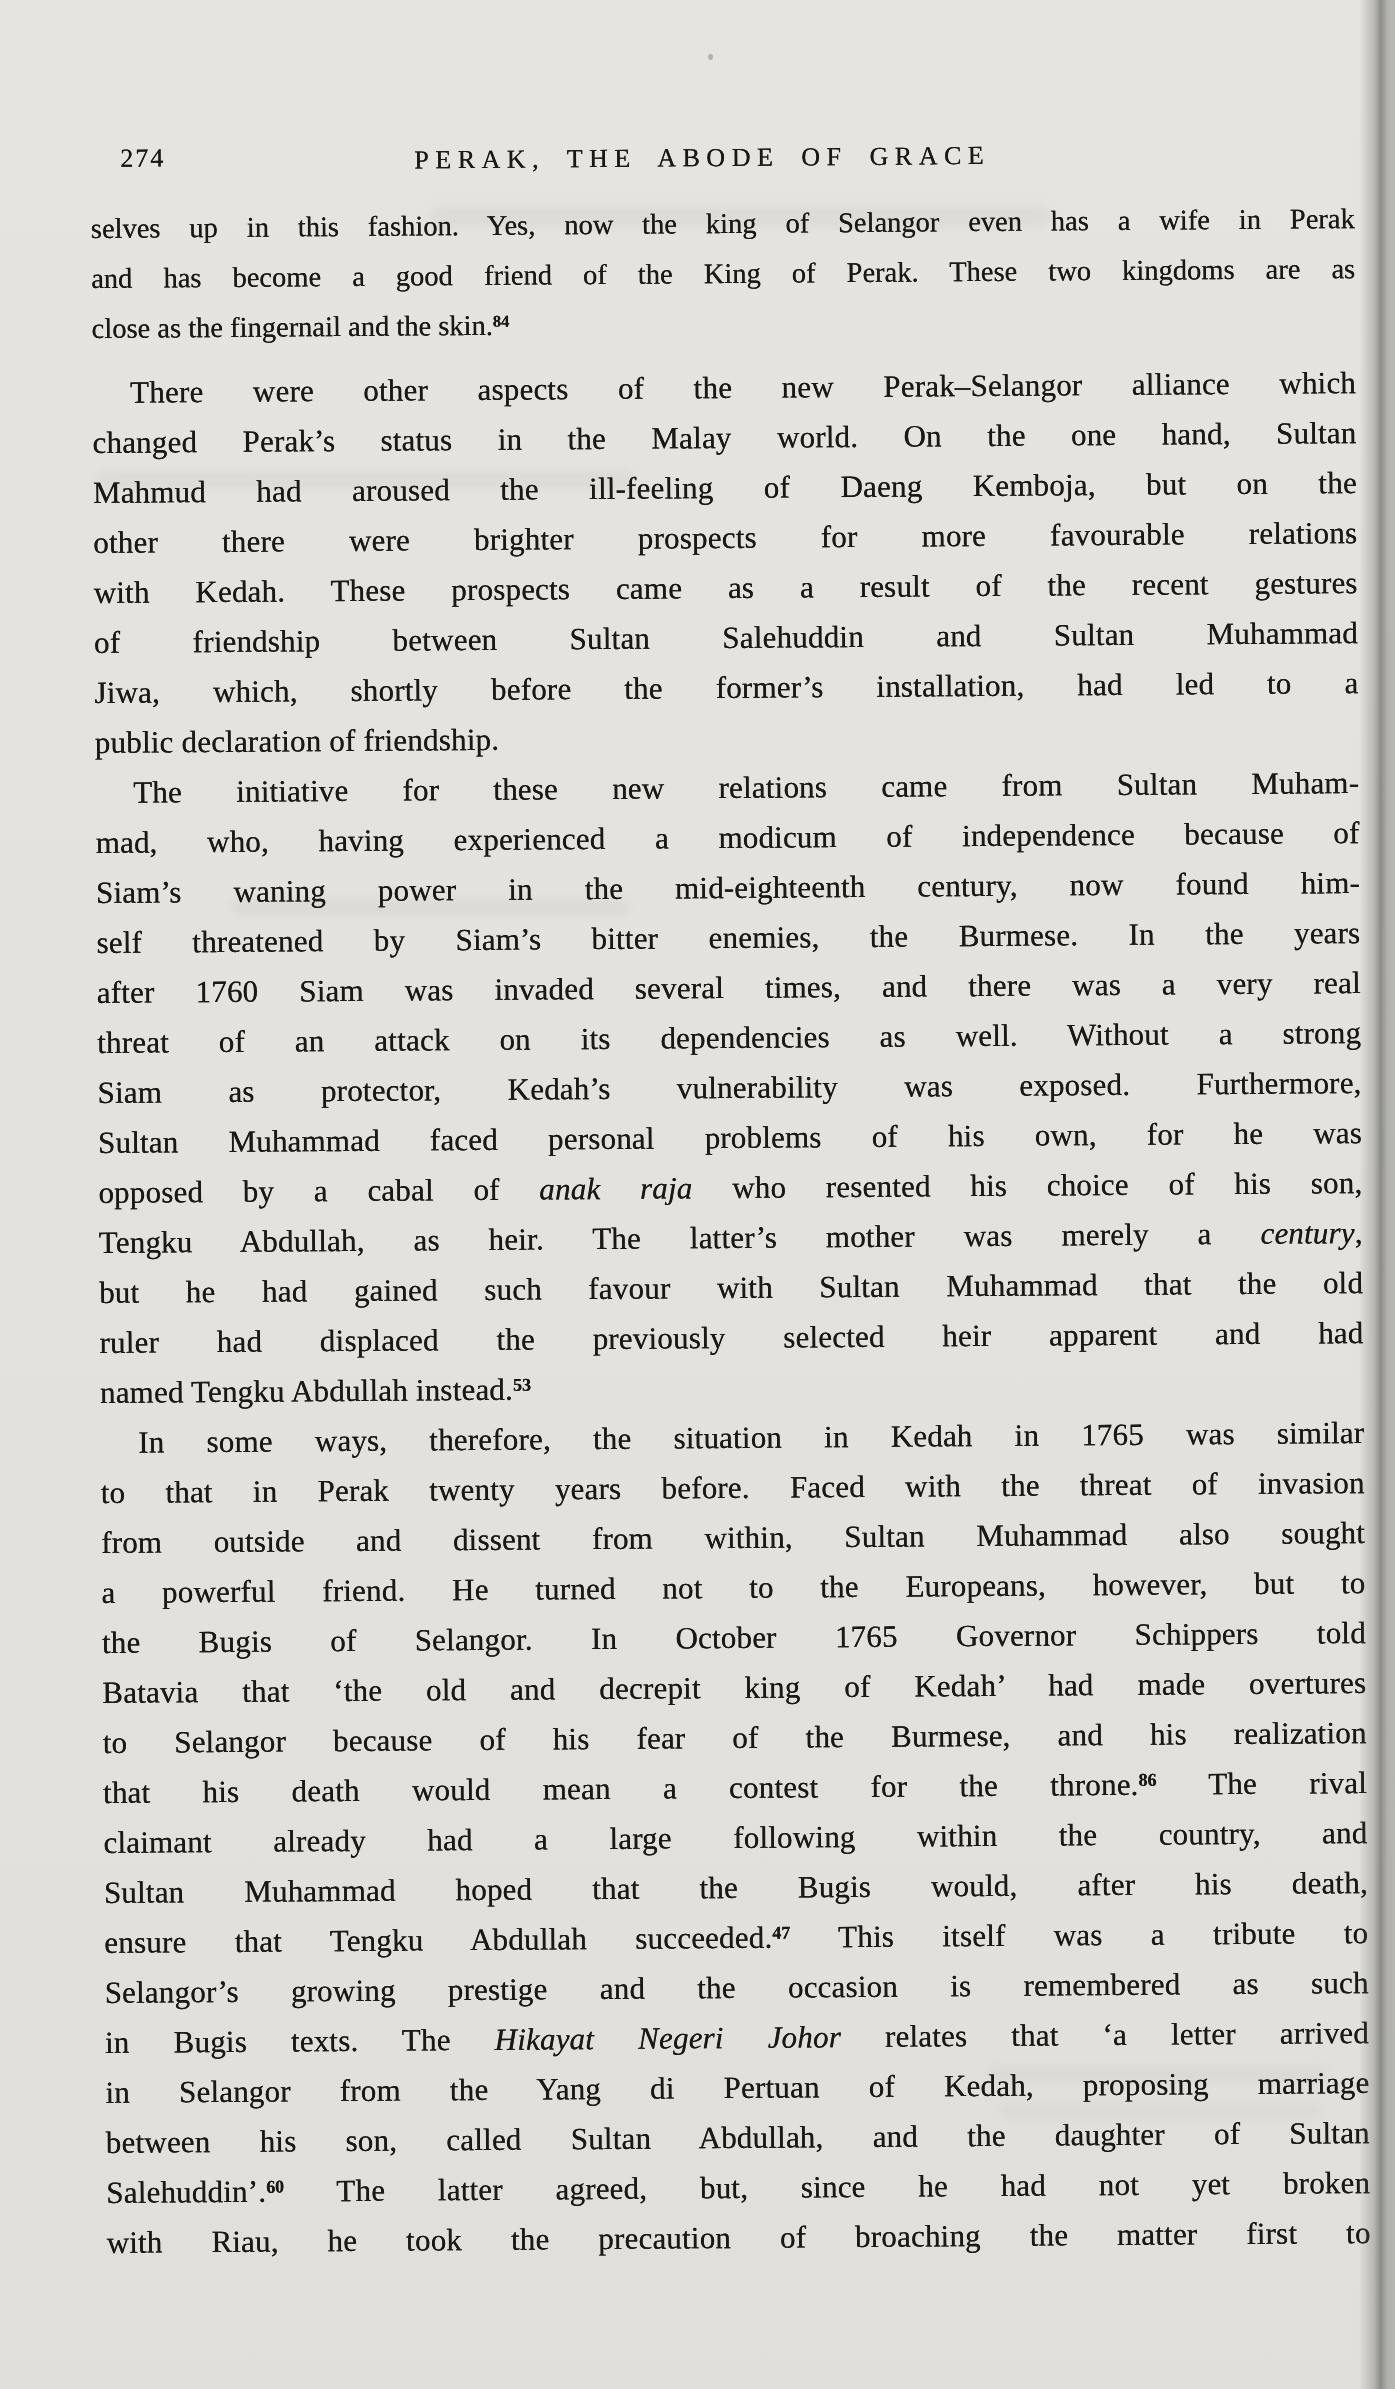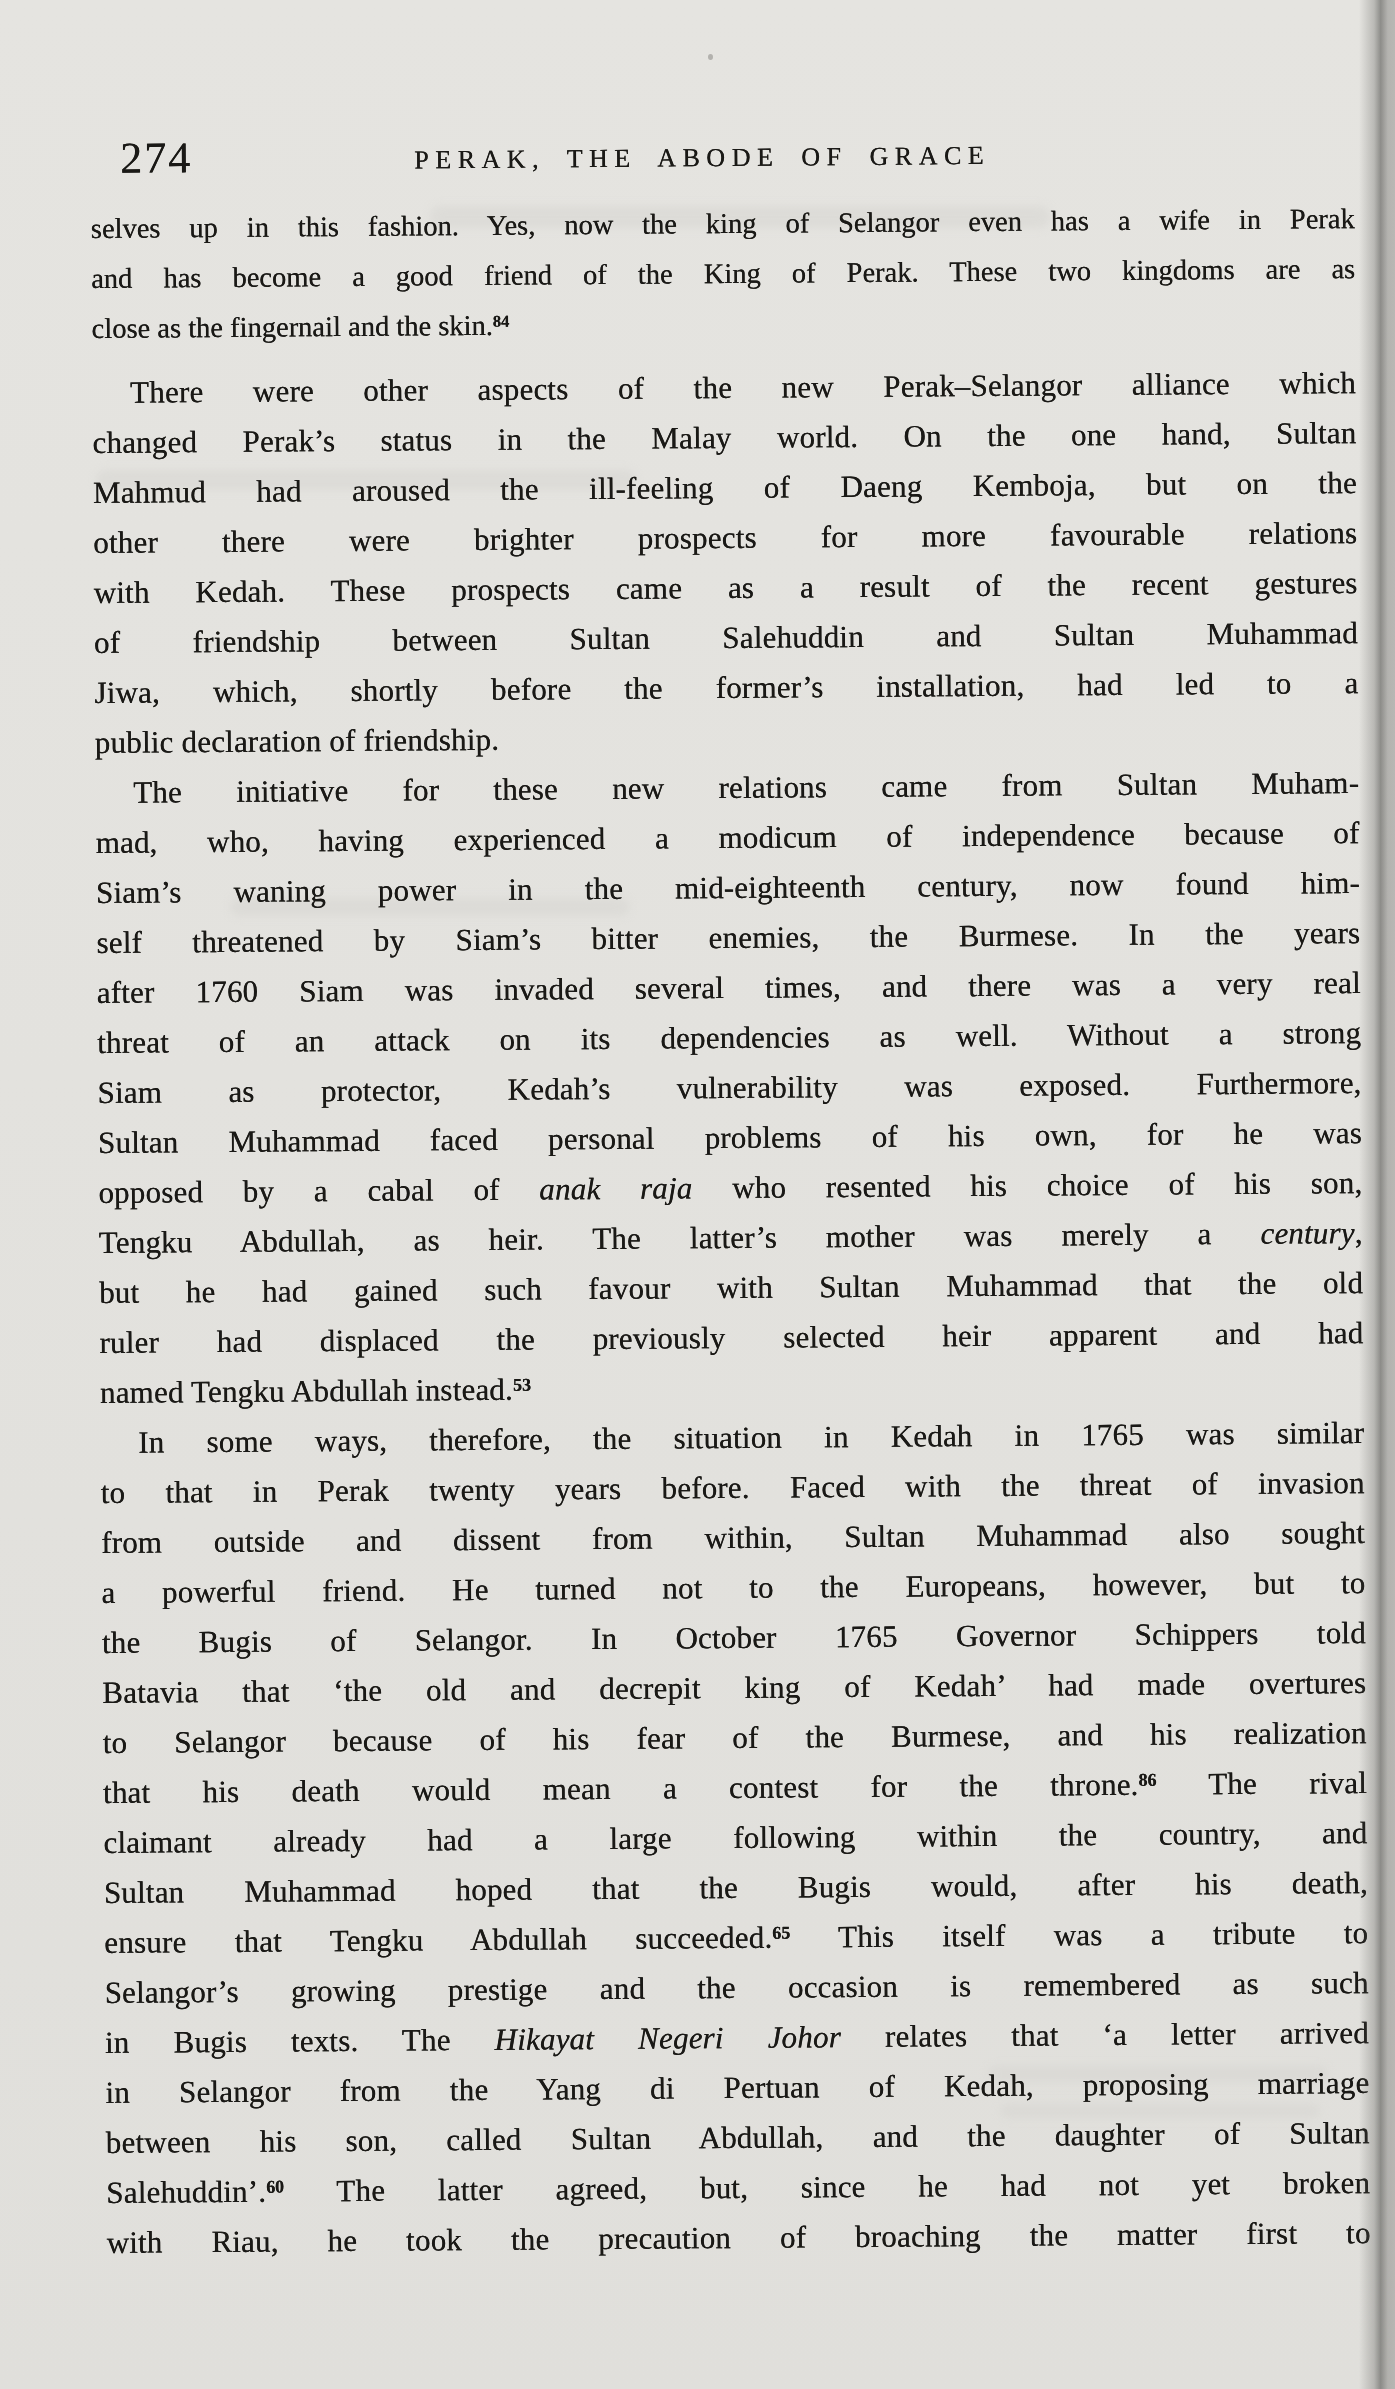--- a/index.html
+++ b/index.html
@@ -56,21 +56,21 @@
     top: 136px;
     width: 1264px;
     transform: rotate(-0.45deg);
     transform-origin: 0 0;
     text-shadow: 0.25px 0 0 currentColor;
   }
 
   .header { position: relative; height: 46px; margin-bottom: 22px; }
   .page-number {
     position: absolute; left: 30px; top: 0;
-    font-size: 44px; line-height: 46px; letter-spacing: 2px;
+    font-size: 26px; line-height: 46px; letter-spacing: 2px;
   }
   .running-title {
     position: absolute; left: 0; right: 40px; top: 8px;
     text-align: center;
     font-size: 26px; line-height: 38px;
     letter-spacing: 6.5px;
     word-spacing: 9px;
   }
 
   .block { }
@@ -150,21 +150,21 @@
           <div class="line indent">In some ways, therefore, the situation in Kedah in 1765 was similar</div>
           <div class="line">to that in Perak twenty years before. Faced with the threat of invasion</div>
           <div class="line">from outside and dissent from within, Sultan Muhammad also sought</div>
           <div class="line">a powerful friend. He turned not to the Europeans, however, but to</div>
           <div class="line">the Bugis of Selangor. In October 1765 Governor Schippers told</div>
           <div class="line">Batavia that ‘the old and decrepit king of Kedah’ had made overtures</div>
           <div class="line">to Selangor because of his fear of the Burmese, and his realization</div>
           <div class="line">that his death would mean a contest for the throne.<sup>86</sup> The rival</div>
           <div class="line">claimant already had a large following within the country, and</div>
           <div class="line">Sultan Muhammad hoped that the Bugis would, after his death,</div>
-          <div class="line">ensure that Tengku Abdullah succeeded.<sup>65</sup> This itself was a tribute to</div>
+          <div class="line">ensure that Tengku Abdullah succeeded.<sup>47</sup> This itself was a tribute to</div>
           <div class="line">Selangor’s growing prestige and the occasion is remembered as such</div>
           <div class="line">in Bugis texts. The <i>Hikayat Negeri Johor</i> relates that ‘a letter arrived</div>
           <div class="line">in Selangor from the Yang di Pertuan of Kedah, proposing marriage</div>
           <div class="line">between his son, called Sultan Abdullah, and the daughter of Sultan</div>
           <div class="line">Salehuddin’.<sup>60</sup> The latter agreed, but, since he had not yet broken</div>
           <div class="line">with Riau, he took the precaution of broaching the matter first to</div>
         </div>
       </div>
   </div>
 

